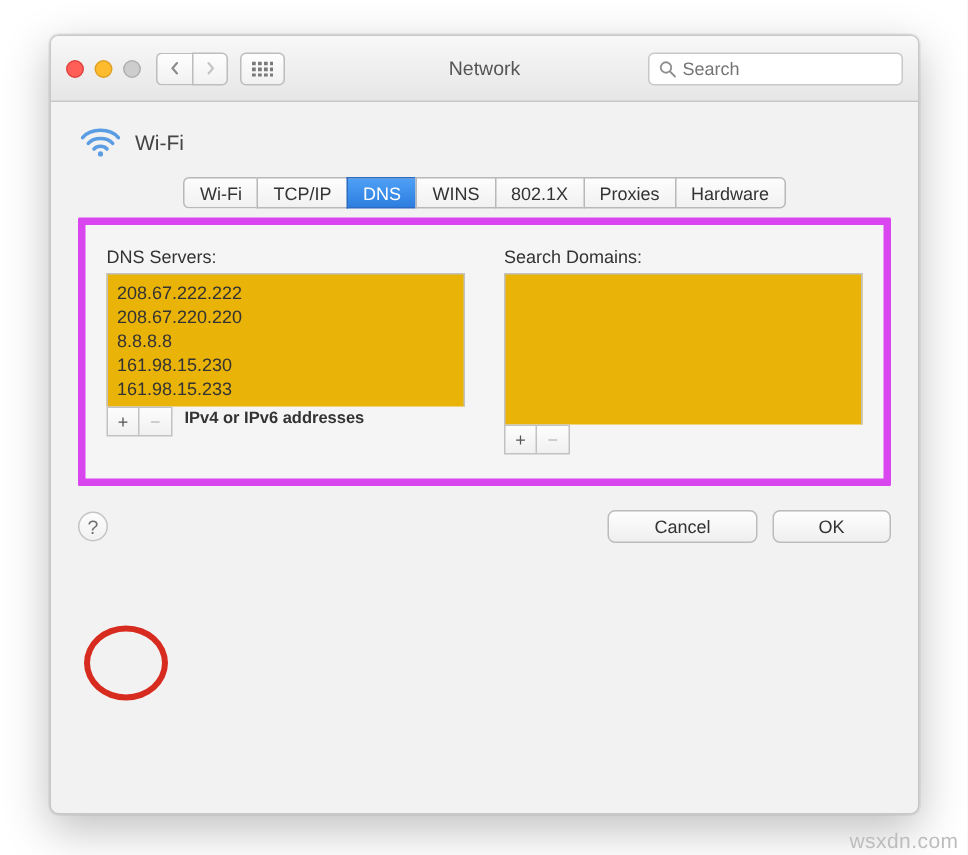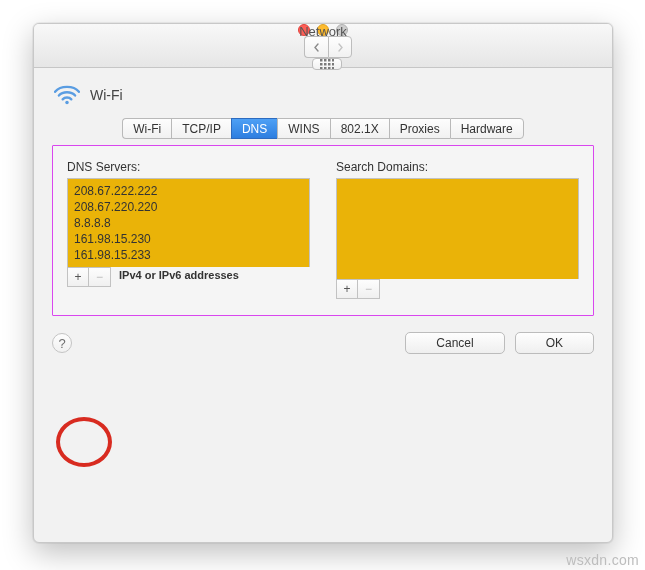--- a/index.html
+++ b/index.html
@@ -27,21 +27,20 @@
       overflow: hidden;
     }
     .titlebar {
       height: 44px;
       background: linear-gradient(#f8f8f8, #e6e6e6);
       border-bottom: 1px solid #c6c6c6;
       display: flex;
       align-items: center;
       padding: 0 10px;
       position: relative;
-      flex-direction: column;
     }
     .traffic-lights {
       display: flex;
       gap: 7px;
       align-items: center;
     }
     .tl {
       width: 12px;
       height: 12px;
       border-radius: 50%;
@@ -143,21 +142,21 @@
     }
     .tab:first-child { border-radius: 4px 0 0 4px; }
     .tab:last-child { border-radius: 0 4px 4px 0; border-right: 1px solid #b9b9b9; }
     .tab.active {
       background: linear-gradient(#4ea0f5,#2d7ee0);
       color: #fff;
       border-color: #2d6bbf;
     }
     .panel {
       margin-top: 6px;
-      border: 1px solid #d946ef;
+      border: 5px solid #d946ef;
       border-radius: 1px;
       background: #f5f5f5;
       padding: 14px 14px 16px 14px;
       position: relative;
     }
     .columns {
       display: flex;
       gap: 26px;
     }
     .col { flex: 1; display: flex; flex-direction: column; }
@@ -285,20 +284,27 @@
           <rect x="4" y="4" width="2.5" height="2.5" fill="#7a7a7a"></rect>
           <rect x="8" y="4" width="2.5" height="2.5" fill="#7a7a7a"></rect>
           <rect x="12" y="4" width="2.5" height="2.5" fill="#7a7a7a"></rect>
         <rect x="0" y="8" width="2.5" height="2.5" fill="#7a7a7a"></rect>
           <rect x="4" y="8" width="2.5" height="2.5" fill="#7a7a7a"></rect>
           <rect x="8" y="8" width="2.5" height="2.5" fill="#7a7a7a"></rect>
           <rect x="12" y="8" width="2.5" height="2.5" fill="#7a7a7a"></rect>
       </svg>
     </div>
     <div class="title-text">Network</div>
+    <div class="search-wrap">
+      <svg width="12" height="12" viewBox="0 0 12 12">
+          <circle cx="5" cy="5" r="3.5" stroke="#8e8e8e" stroke-width="1.2" fill="none"></circle>
+          <line x1="8" y1="8" x2="11" y2="11" stroke="#8e8e8e" stroke-width="1.2" stroke-linecap="round"></line>
+        </svg>
+      <input class="search-input" placeholder="Search" style="">
+    </div>
   </div>
 
   <div class="content">
 
     <div class="header-row">
       <svg class="wifi-icon" viewBox="0 0 24 20">
         <path d="M1 7 C6 1 18 1 23 7" stroke="#5a9de2" stroke-width="2.2" fill="none" stroke-linecap="round"></path>
         <path d="M4.5 10.5 C8 6.5 16 6.5 19.5 10.5" stroke="#5a9de2" stroke-width="2.2" fill="none" stroke-linecap="round"></path>
         <path d="M8 14 C10 11.8 14 11.8 16 14" stroke="#5a9de2" stroke-width="2.2" fill="none" stroke-linecap="round"></path>
         <circle cx="12" cy="17" r="1.6" fill="#5a9de2"></circle>

